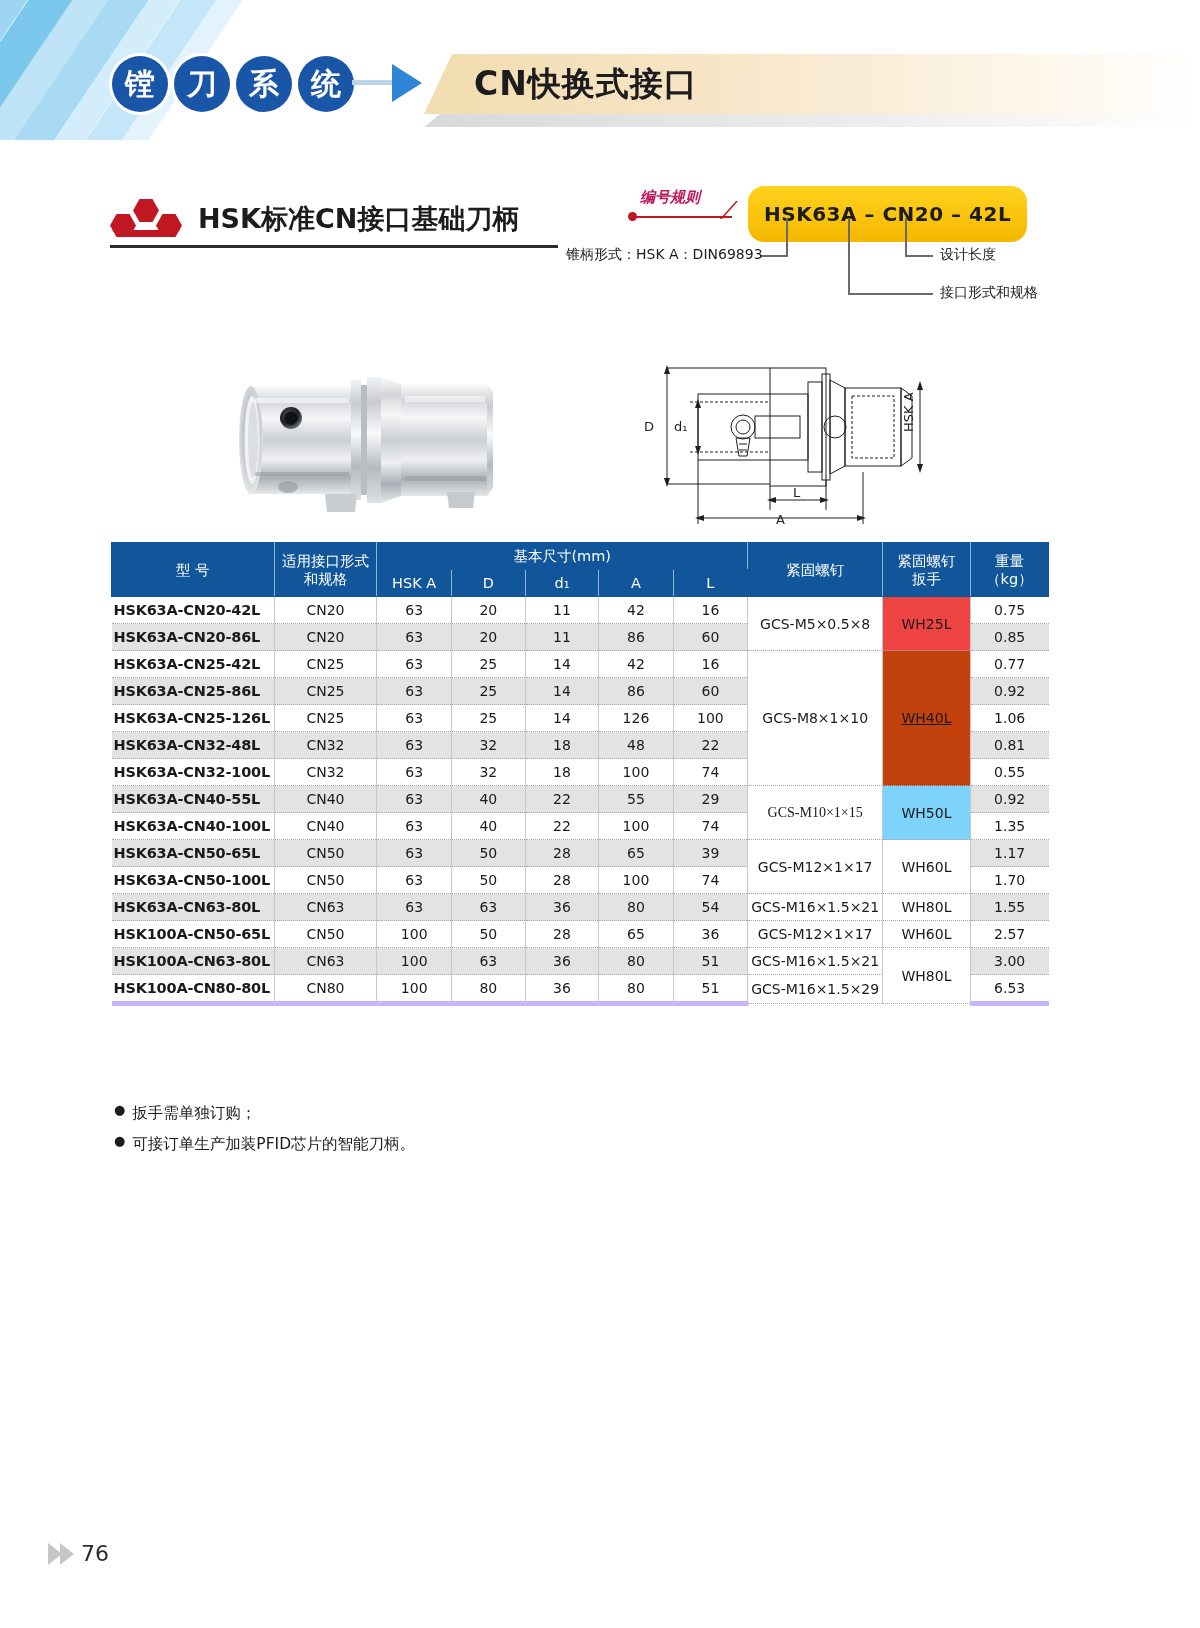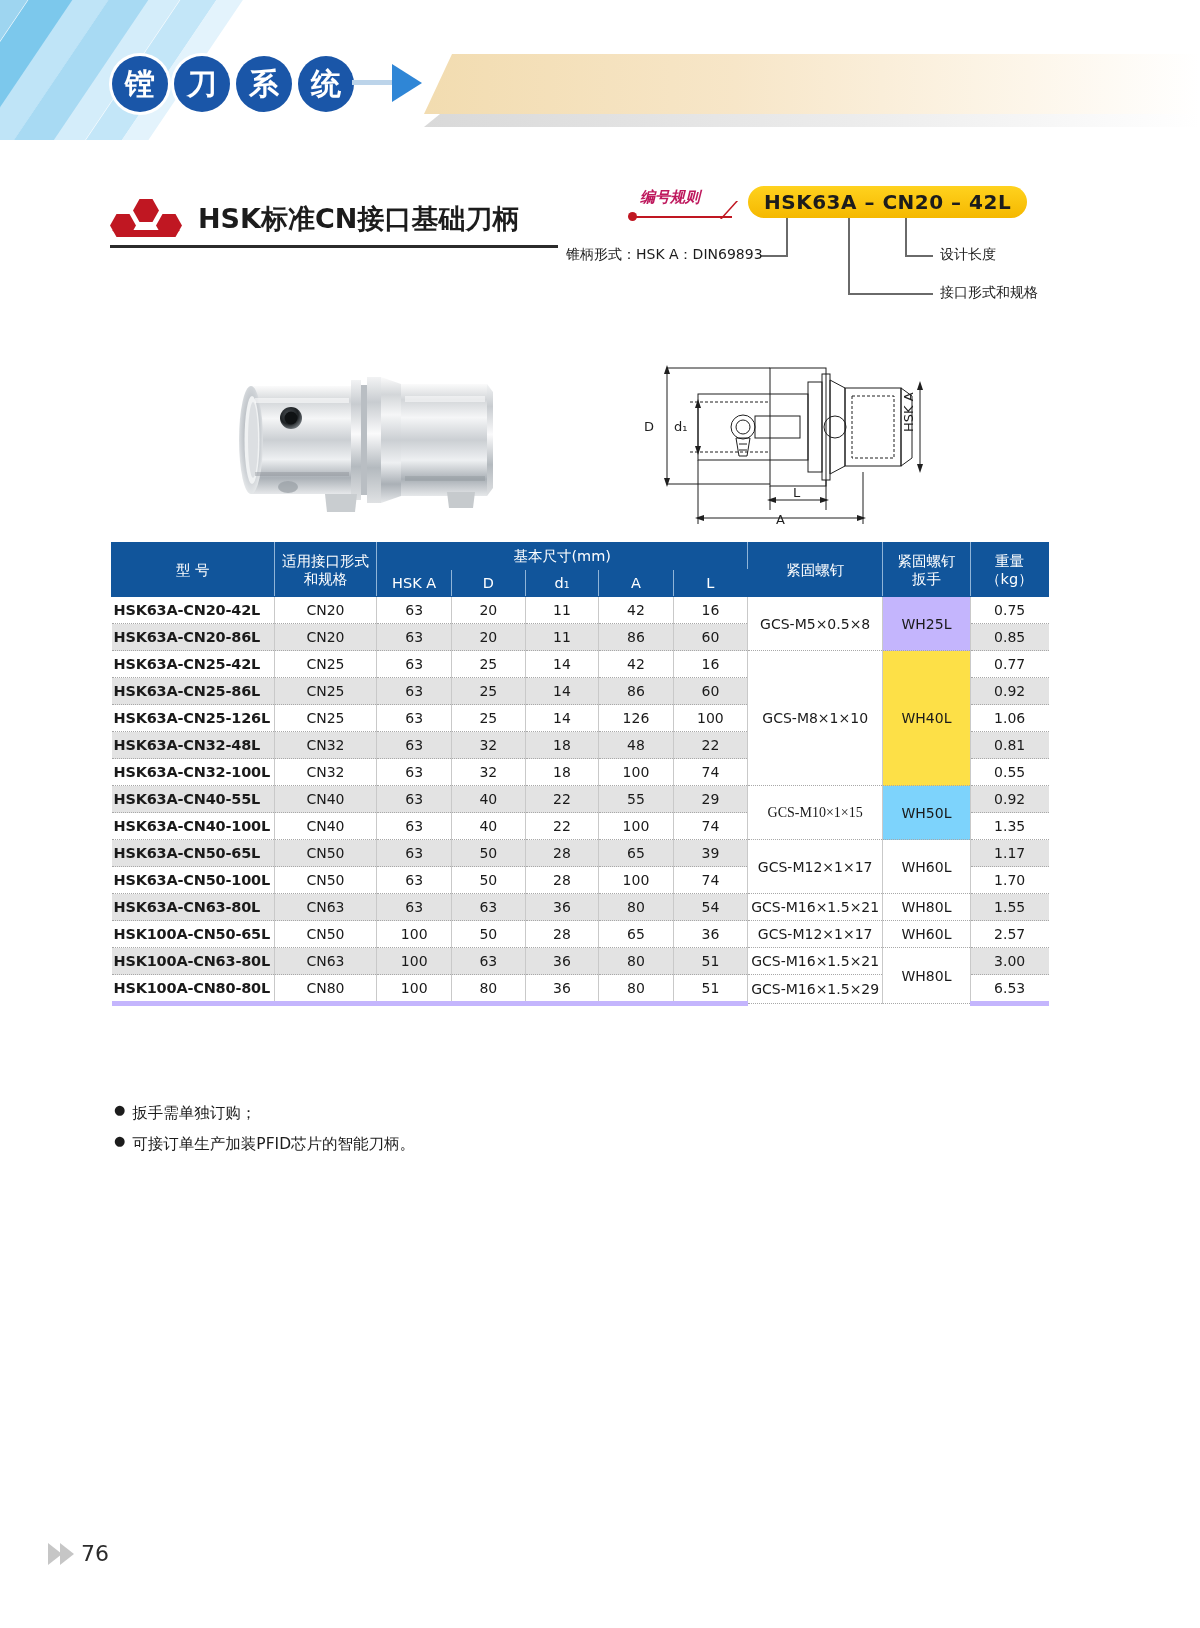--- a/index.html
+++ b/index.html
@@ -62,21 +62,21 @@
 
   
   .nr{position:absolute;left:600px;top:178px;width:480px;height:130px;
       font-family:"DejaVu Sans",sans-serif;}
   .nr-dot{position:absolute;left:28px;top:34px;width:9px;height:9px;border-radius:50%;background:#c01722;}
   .nr-line{position:absolute;left:34px;top:38px;width:98px;height:2px;background:#c01722;}
   .nr-diag{position:absolute;left:128px;top:23px;width:24px;height:18px;
            border-left:2px solid #c01722;transform:skewX(-42deg);}
   .nr-label{position:absolute;left:40px;top:10px;font-size:15px;font-weight:bold;font-style:italic;color:#be185d;}
   .nr-pill{
-    position:absolute;left:148px;top:8px;height:32px;padding:0 16px;
+    position:absolute;left:148px;top:8px;height:32px;padding:12px 16px;
     background:linear-gradient(180deg,#ffd21e 0%,#f5b800 100%);
     border-radius:16px;display:flex;align-items:center;
     font-size:20px;font-weight:bold;color:#1c1c1c;letter-spacing:.5px;
   }
   .nr-leg{position:absolute;background:#6a6a6a;}
   .nr-txt{position:absolute;font-size:14px;color:#1c1c1c;white-space:nowrap;}
 
   
   .photo-wrap{position:absolute;left:225px;top:352px;width:290px;height:170px;}
   .drawing{position:absolute;left:630px;top:352px;width:300px;height:172px;}
@@ -134,20 +134,21 @@
     <div class="badge">刀</div>
     <div class="badge">系</div>
     <div class="badge">统</div>
   </div>
 
   <div class="arrow-link"></div>
   <div class="arrow-head"></div>
 
   <div class="title-plate"></div>
   <div class="title-plate-shadow"></div>
+  <div class="title-text">CN快换式接口</div>
 </div>
 
 <div class="sect">
   <div class="sect-row">
     <div class="hex-logo">
       <div class="hex a"></div>
         <div class="hex b"></div>
         <div class="hex c"></div>
       <div class="hex-bar"></div>
     </div>
@@ -328,21 +329,21 @@
   <tbody id="tbody">
       <tr class="row-top">
         <td class="model sep">HSK63A-CN20-42L</td>
         <td class="sep">CN20</td>
         <td class="sep">63</td>
         <td class="sep">20</td>
         <td class="sep">11</td>
         <td class="sep">42</td>
         <td class="sep">16</td>
         <td class="sep grp" rowspan="2" style="background: rgb(255, 255, 255);">GCS-M5×0.5×8</td>
-        <td class="sep grp" rowspan="2" style="background: #c4b5fd; margin-top: 24px;">WH25L</td>
+        <td class="sep grp" rowspan="2" style="background: #ef4444; margin-top: 24px;">WH25L</td>
         <td>0.75</td>
       </tr>
       <tr class="band">
         <td class="model sep">HSK63A-CN20-86L</td>
         <td class="sep">CN20</td>
         <td class="sep">63</td>
         <td class="sep">20</td>
         <td class="sep">11</td>
         <td class="sep">86</td>
         <td class="sep">60</td>
@@ -350,21 +351,21 @@
       </tr>
       <tr>
         <td class="model sep">HSK63A-CN25-42L</td>
         <td class="sep">CN25</td>
         <td class="sep">63</td>
         <td class="sep">25</td>
         <td class="sep">14</td>
         <td class="sep">42</td>
         <td class="sep">16</td>
         <td class="sep grp" rowspan="5" style="background: rgb(255, 255, 255);">GCS-M8×1×10</td>
-        <td class="sep grp" rowspan="5" style="background: #fde047;">WH40L</td>
+        <td class="sep grp" rowspan="5" style="background: #c2410c; text-decoration: underline;">WH40L</td>
         <td>0.77</td>
       </tr>
       <tr class="band">
         <td class="model sep">HSK63A-CN25-86L</td>
         <td class="sep">CN25</td>
         <td class="sep">63</td>
         <td class="sep">25</td>
         <td class="sep">14</td>
         <td class="sep">86</td>
         <td class="sep">60</td>

